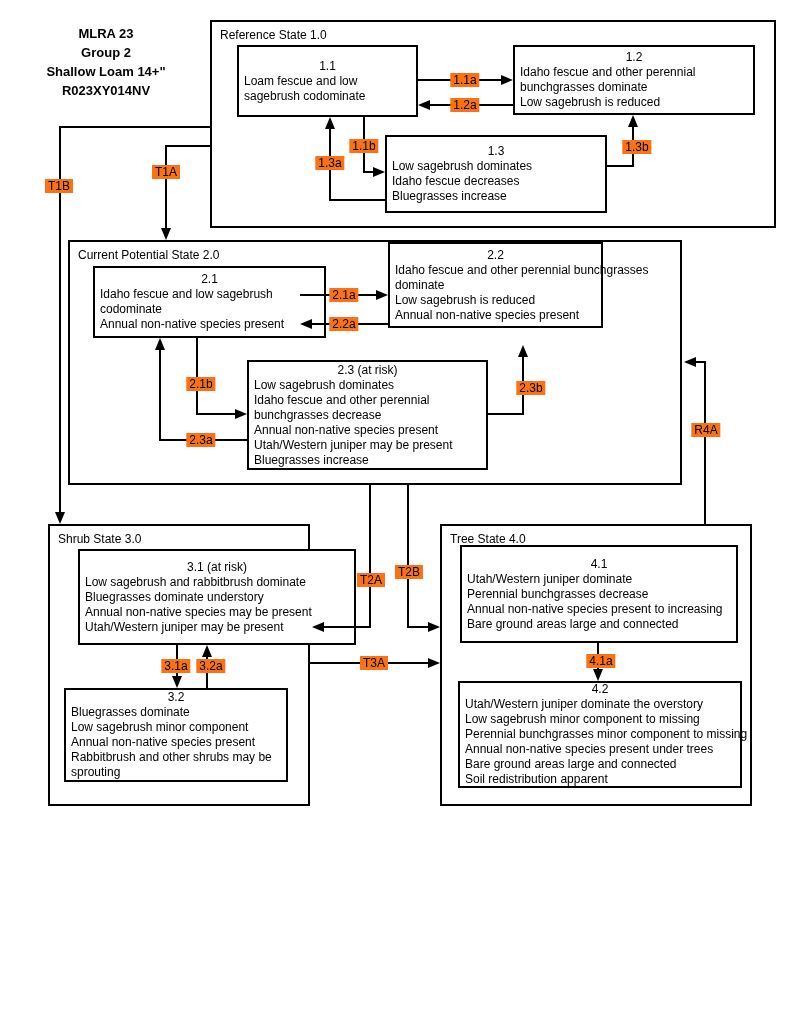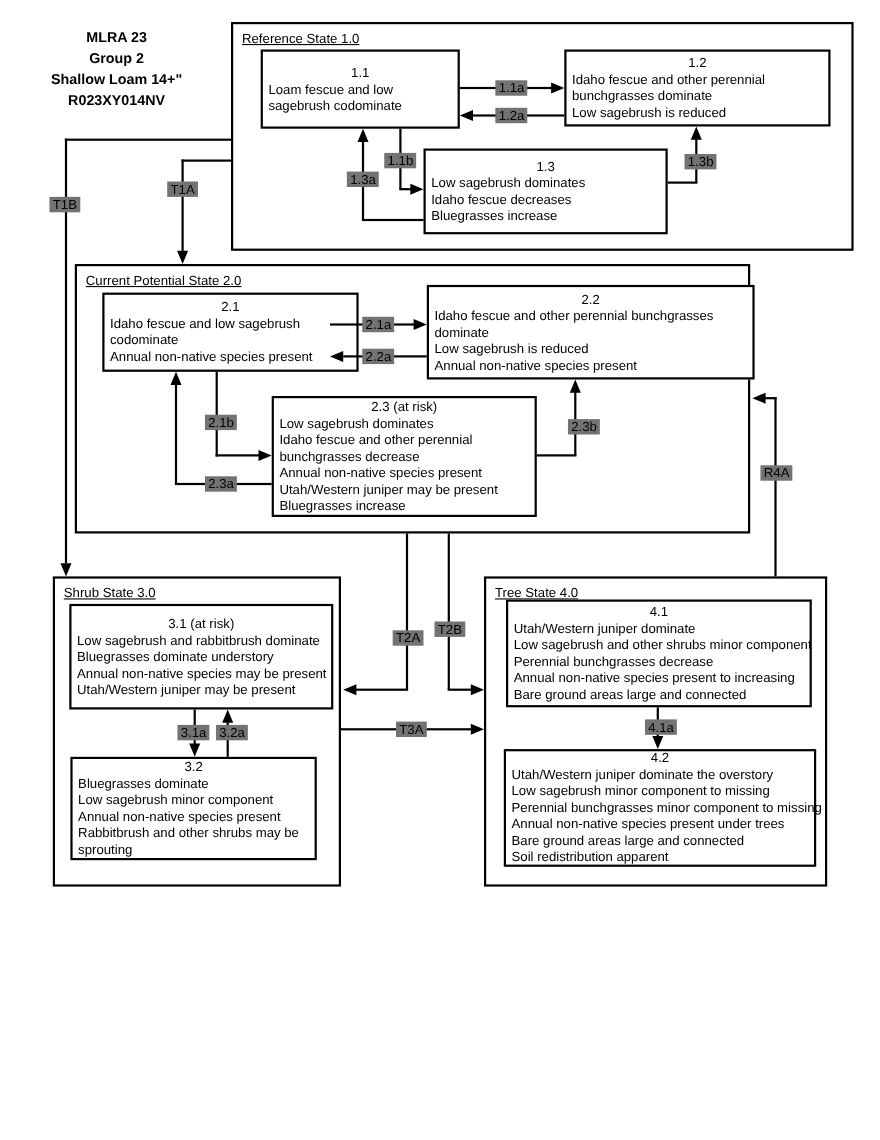--- a/index.html
+++ b/index.html
@@ -5,36 +5,36 @@
   html,body{margin:0;padding:0;background:#fff;}
   .canvas{
     position:relative;width:800px;height:1036px;background:#ffffff;color:#000;
     font-family:"Liberation Sans", sans-serif;font-size:12px;overflow:hidden;
   }
   .header{
     position:absolute;left:25px;top:24px;width:162px;text-align:center;
     font-weight:bold;font-size:13px;line-height:19px;
   }
   .state{position:absolute;border:2px solid #000;background:transparent;box-sizing:border-box;}
-  .state-title{position:absolute;left:8px;top:6px;white-space:nowrap;text-decoration:underline;}
+  .state-title{position:absolute;left:8px;top:6px;white-space:nowrap;}
   .box{
     position:absolute;border:2px solid #000;background:#fff;box-sizing:border-box;
     display:flex;flex-direction:column;justify-content:center;padding:2px 5px;
   }
   .num{text-align:center;line-height:15px;white-space:nowrap;}
   .ln{text-align:left;line-height:15px;white-space:nowrap;}
   .hline{position:absolute;height:2px;background:#000;}
   .vline{position:absolute;width:2px;background:#000;}
   .ah{position:absolute;width:0;height:0;}
   .ah.right{border-top:5px solid transparent;border-bottom:5px solid transparent;border-left:12px solid #000;}
   .ah.left{border-top:5px solid transparent;border-bottom:5px solid transparent;border-right:12px solid #000;}
   .ah.up{border-left:5px solid transparent;border-right:5px solid transparent;border-bottom:12px solid #000;}
   .ah.down{border-left:5px solid transparent;border-right:5px solid transparent;border-top:12px solid #000;}
   .lab{
-    position:absolute;background:#737373;padding:0 3px;white-space:nowrap;
+    position:absolute;background:#f97316;padding:0 3px;white-space:nowrap;
     transform:translate(-50%,-50%);line-height:14px;text-align:center;
   }
 </style>
 </head>
 <body>
 
 <div class="canvas">
 
   <div class="header">
     <div>MLRA 23</div>
@@ -73,57 +73,56 @@
     <div class="ln">Idaho fescue decreases</div>
     <div class="ln">Bluegrasses increase</div>
   </div>
 
   <div class="box" style="left:93px;top:266px;width:233px;height:72px">
     <div class="num">2.1</div>
     <div class="ln">Idaho fescue and low sagebrush</div>
     <div class="ln">codominate</div>
     <div class="ln">Annual non-native species present</div>
   </div>
-  <div class="box" style="left:388px;top:259px;width:298px;height:86px">
+  <div class="box" style="left:388px;top:242px;width:215px;height:86px">
     <div class="num">2.2</div>
     <div class="ln">Idaho fescue and other perennial bunchgrasses</div>
     <div class="ln">dominate</div>
     <div class="ln">Low sagebrush is reduced</div>
     <div class="ln">Annual non-native species present</div>
   </div>
   <div class="box" style="left:247px;top:360px;width:241px;height:110px">
     <div class="num">2.3 (at risk)</div>
     <div class="ln">Low sagebrush dominates</div>
     <div class="ln">Idaho fescue and other perennial</div>
     <div class="ln">bunchgrasses decrease</div>
     <div class="ln">Annual non-native species present</div>
     <div class="ln">Utah/Western juniper may be present</div>
     <div class="ln">Bluegrasses increase</div>
   </div>
 
-  <div class="box" style="left:63px;top:549px;width:240px;height:96px">
+  <div class="box" style="left:78px;top:549px;width:278px;height:96px">
     <div class="num">3.1 (at risk)</div>
     <div class="ln">Low sagebrush and rabbitbrush dominate</div>
     <div class="ln">Bluegrasses dominate understory</div>
     <div class="ln">Annual non-native species may be present</div>
     <div class="ln">Utah/Western juniper may be present</div>
   </div>
   <div class="box" style="left:64px;top:688px;width:224px;height:94px">
     <div class="num">3.2</div>
     <div class="ln">Bluegrasses dominate</div>
     <div class="ln">Low sagebrush minor component</div>
     <div class="ln">Annual non-native species present</div>
     <div class="ln">Rabbitbrush and other shrubs may be</div>
     <div class="ln">sprouting</div>
   </div>
 
   <div class="box" style="left:460px;top:545px;width:278px;height:98px">
     <div class="num">4.1</div>
     <div class="ln">Utah/Western juniper dominate</div>
-    <div class="ln">Low sagebrush and other shrubs minor component</div>
     <div class="ln">Perennial bunchgrasses decrease</div>
     <div class="ln">Annual non-native species present to increasing</div>
     <div class="ln">Bare ground areas large and connected</div>
   </div>
   <div class="box" style="left:458px;top:681px;width:284px;height:107px">
     <div class="num">4.2</div>
     <div class="ln">Utah/Western juniper dominate the overstory</div>
     <div class="ln">Low sagebrush minor component to missing</div>
     <div class="ln">Perennial bunchgrasses minor component to missing</div>
     <div class="ln">Annual non-native species present under trees</div>

